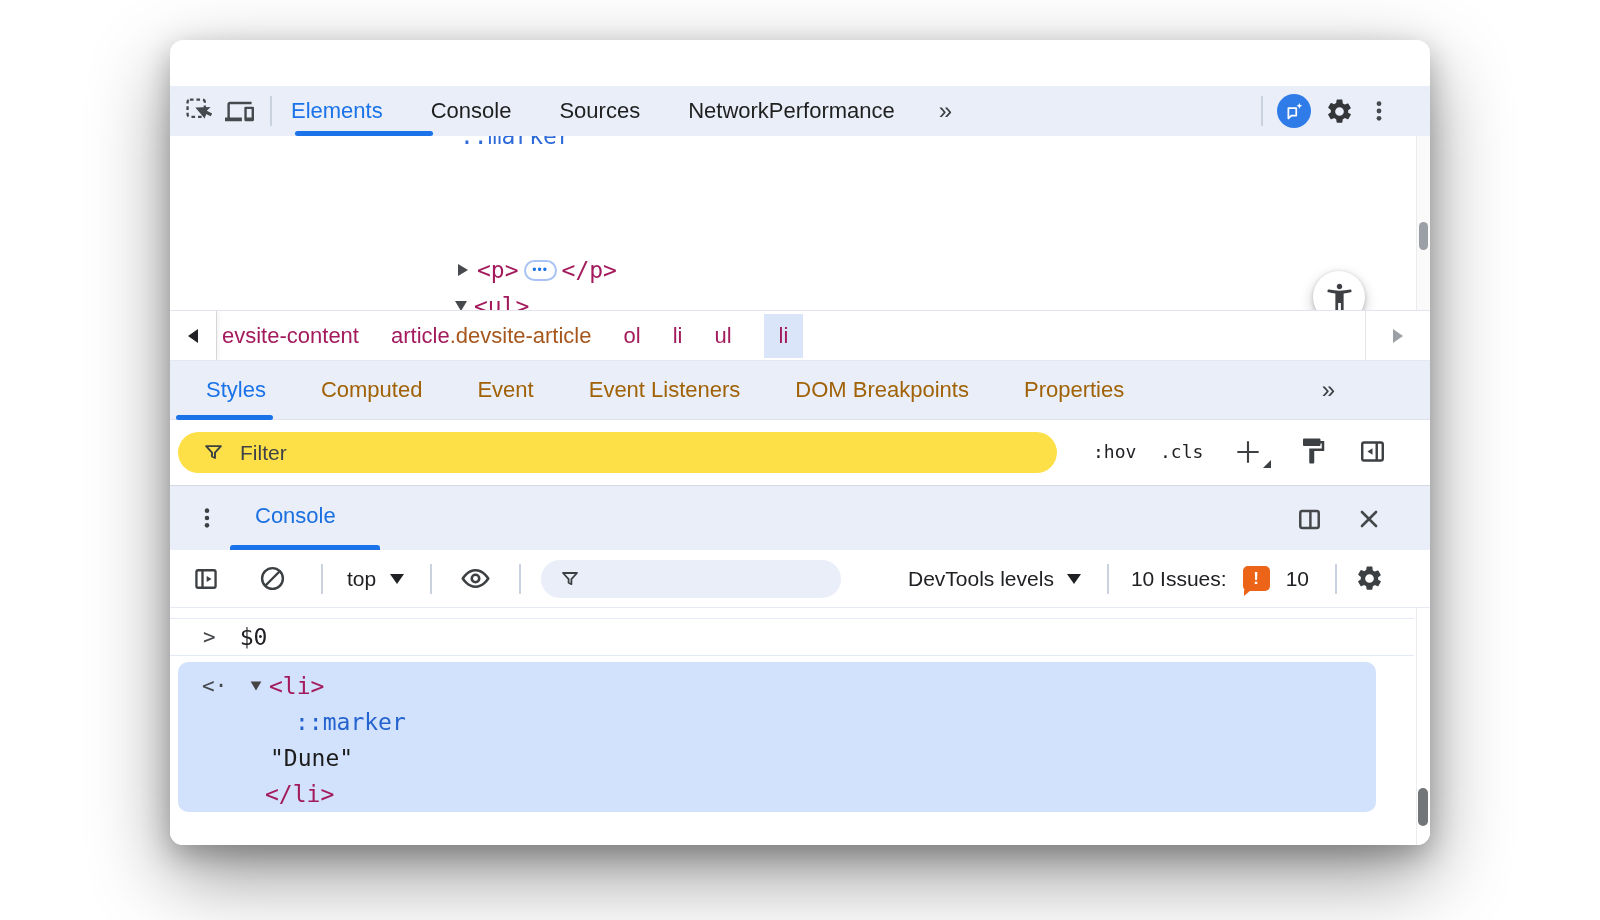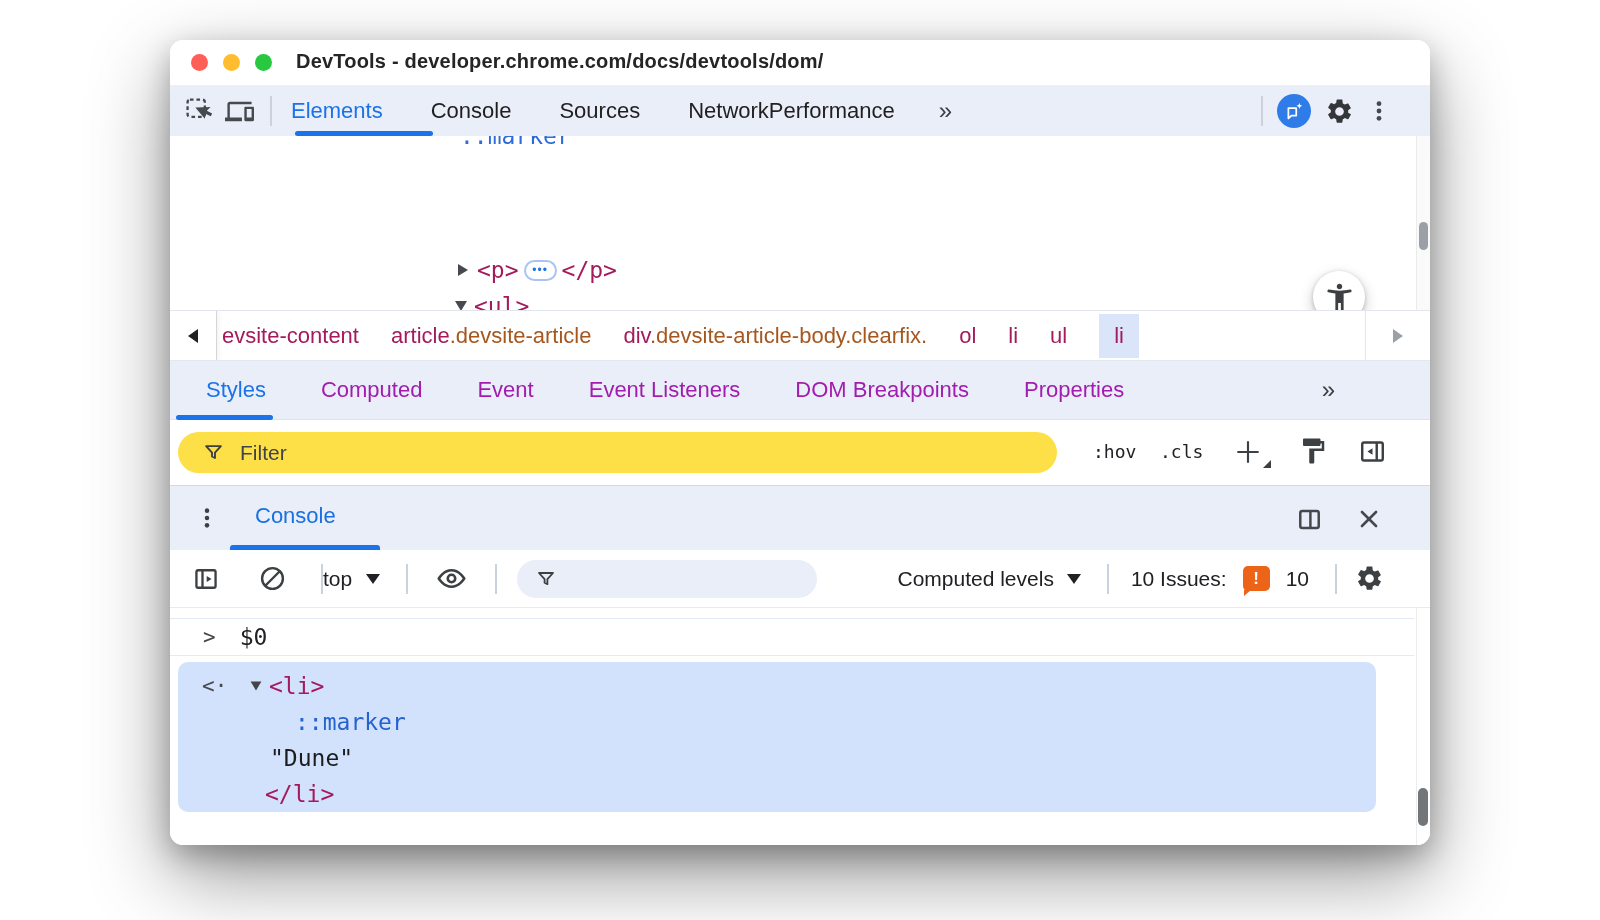--- a/index.html
+++ b/index.html
@@ -46,21 +46,21 @@
   .crumb.sel{background:#dbe5f9;padding:9px 15px}
   .cr-left{position:absolute;left:0;top:0;width:47px;height:100%;background:#fff;border-right:1px solid #d6d6d6;
     box-shadow:2px 0 5px rgba(0,0,0,.05);display:flex;align-items:center;justify-content:center;z-index:3}
   .cr-right{position:absolute;right:0;top:0;width:65px;height:100%;background:#fff;border-left:1px solid #e6e6e6;
     display:flex;align-items:center;justify-content:center;z-index:3}
   .tri-l2{width:0;height:0;border-right:10px solid #202124;border-top:7px solid transparent;border-bottom:7px solid transparent}
   .tri-r2{width:0;height:0;border-left:10px solid #9aa0a6;border-top:7px solid transparent;border-bottom:7px solid transparent}
   
   .stylesbar{position:absolute;top:320px;left:0;right:0;height:60px;background:#e9eef8;border-top:1px solid #e3e7f0;
     border-bottom:1px solid #dde2ec;display:flex;align-items:center;font-size:22px}
-  .stab{color:#a21caf;margin-right:55px;white-space:nowrap}
+  .stab{color:#a16207;margin-right:55px;white-space:nowrap}
   .stab.active{color:#1a73e8;font-weight:500}
   .stab.more{margin-left:auto;margin-right:95px;font-size:24px;color:#3c4043}
   .st-underline{position:absolute;left:6px;bottom:-1px;width:97px;height:5px;border-radius:3px;background:#1a73e8}
   
   .filterrow{position:absolute;top:380px;left:0;right:0;height:65px;background:#fff}
   .fpill{position:absolute;left:8px;top:12px;width:879px;height:41px;border-radius:21px;background:#fde047;
     display:flex;align-items:center;color:#3f4349}
   .fpill .ph{margin-left:17px;font-size:21px;color:#3f4349}
   .hovcls{position:absolute;top:21px;font-family:"DejaVu Sans Mono",monospace;font-size:18px;color:#202124}
   .plusbtn{position:absolute;left:1062px;top:10px;width:36px;height:42px;color:#3c4043}
@@ -90,26 +90,20 @@
   .marker{color:#2563cf}
   .strv{color:#1c1c1c}
   .cscroll{position:absolute;right:0;top:0;bottom:0;width:14px;background:#fff;border-left:1px solid #ececec}
   .cthumb{position:absolute;right:2px;top:180px;width:10px;height:38px;border-radius:5px;background:#737679}
 </style>
 </head>
 <body>
 
 <div id="win">
 
-  <div class="titlebar">
-    <span class="tl r"></span>
-    <span class="tl y"></span>
-    <span class="tl g"></span>
-    <span class="wtitle">DevTools - developer.chrome.com/docs/devtools/dom/</span>
-  </div>
 
   <div class="toolbar">
     <span class="icbtn" style="margin-left:15px">
       <svg width="28" height="28" viewBox="0 0 24 24">
           <rect x="2.2" y="2.2" width="14.8" height="14.8" rx="2" fill="none" stroke="currentColor" stroke-width="2" stroke-dasharray="3.1 2.5"></rect>
           <path transform="rotate(-40 13 14)" d="M13 7.6v12.6l3.3-3.1 2 4.7 2.5-1.1-2-4.7 4.5-.4z" fill="currentColor"></path>
         </svg>
     </span>
     <span class="icbtn" style="margin-left:12px">
       <svg width="29" height="29" viewBox="0 0 24 24" fill="currentColor">
@@ -167,21 +161,20 @@
     </div>
     <div class="escroll">
       <div class="ethumb"></div>
     </div>
   </div>
 
   <div class="crumbs">
     <div class="cr-items">
       <span class="crumb"><span class="t">evsite-content</span></span>
       <span class="crumb"><span class="t">article</span><span class="c">.devsite-article</span></span>
-      <span class="crumb"><span class="t">div</span><span class="c">.devsite-article-body.clearfix.</span></span>
       <span class="crumb"><span class="t">ol</span></span>
       <span class="crumb"><span class="t">li</span></span>
       <span class="crumb"><span class="t">ul</span></span>
       <span class="crumb sel"><span class="t">li</span></span>
     </div>
     <div class="cr-left">
         <span class="tri-l2"></span>
       </div>
     <div class="cr-right">
         <span class="tri-r2"></span>
@@ -258,37 +251,37 @@
           <path d="M12.6 9.4l4.2 2.6-4.2 2.6z" fill="currentColor" stroke="none"></path>
         </svg>
     </span>
     <span class="icbtn" style="margin-left:38px;color:#3c4043">
       <svg width="29" height="29" viewBox="0 0 24 24" fill="none" stroke="currentColor" stroke-width="2">
           <circle cx="12" cy="12" r="8.6"></circle>
           <line x1="6" y1="18" x2="18" y2="6"></line>
         </svg>
     </span>
     <span class="vdiv" style="margin-left:34px"></span>
-    <span class="txt" style="">top</span>
+    <span class="txt" style="margin-left:24px">top</span>
     <span class="car" style="margin-left:14px"></span>
     <span class="vdiv" style="margin-left:26px"></span>
     <span class="icbtn" style="margin-left:28px;color:#3c4043">
       <svg width="31" height="31" viewBox="0 0 24 24" fill="none" stroke="currentColor" stroke-width="2">
           <path d="M2.2 12S5.8 5.6 12 5.6 21.8 12 21.8 12 18.2 18.4 12 18.4 2.2 12 2.2 12z"></path>
           <circle cx="12" cy="12" r="2.9"></circle>
         </svg>
     </span>
     <span class="vdiv" style="margin-left:28px"></span>
     <span class="cpill" style="margin-left:20px">
       <svg style="margin-left:20px" width="18" height="18" viewBox="0 0 18 18" fill="none" stroke="#3c4043" stroke-width="1.8" stroke-linejoin="round">
           <path d="M2 3h14l-5.6 6.1v5.1l-2.8-1.4V9.1z"></path>
         </svg>
     </span>
     <span style="flex:1"></span>
-    <span class="txt">Computed levels</span>
+    <span class="txt">DevTools levels</span>
     <span class="car" style="margin-left:13px"></span>
     <span class="vdiv" style="margin-left:26px"></span>
     <span class="txt" style="margin-left:22px">10 Issues:</span>
     <span class="badge" style="margin-left:16px">!</span>
     <span class="txt" style="margin-left:16px">10</span>
     <span class="vdiv" style="margin-left:26px"></span>
     <span class="icbtn" style="margin-left:18px;margin-right:46px;color:#3c4043">
       <svg width="29" height="29" viewBox="0 0 24 24" fill="currentColor">
           <path d="M19.14 12.94a7 7 0 0 0 .06-.94 7 7 0 0 0-.06-.94l2.03-1.58a.5.5 0 0 0 .12-.64l-1.92-3.32a.5.5 0 0 0-.61-.22l-2.39.96a7.3 7.3 0 0 0-1.62-.94l-.36-2.54A.5.5 0 0 0 13.9 2h-3.8a.5.5 0 0 0-.49.42l-.36 2.54a7.3 7.3 0 0 0-1.62.94l-2.39-.96a.5.5 0 0 0-.61.22L2.71 8.48a.5.5 0 0 0 .12.64l2.03 1.58a7 7 0 0 0 0 1.88l-2.03 1.58a.5.5 0 0 0-.12.64l1.92 3.32c.14.24.42.34.61.22l2.39-.96c.5.38 1.03.7 1.62.94l.36 2.54c.04.24.25.42.49.42h3.8c.24 0 .45-.18.49-.42l.36-2.54a7.3 7.3 0 0 0 1.62-.94l2.39.96c.23.09.5 0 .61-.22l1.92-3.32a.5.5 0 0 0-.12-.64zM12 15.6A3.6 3.6 0 1 1 15.6 12 3.6 3.6 0 0 1 12 15.6z"></path>
         </svg>

